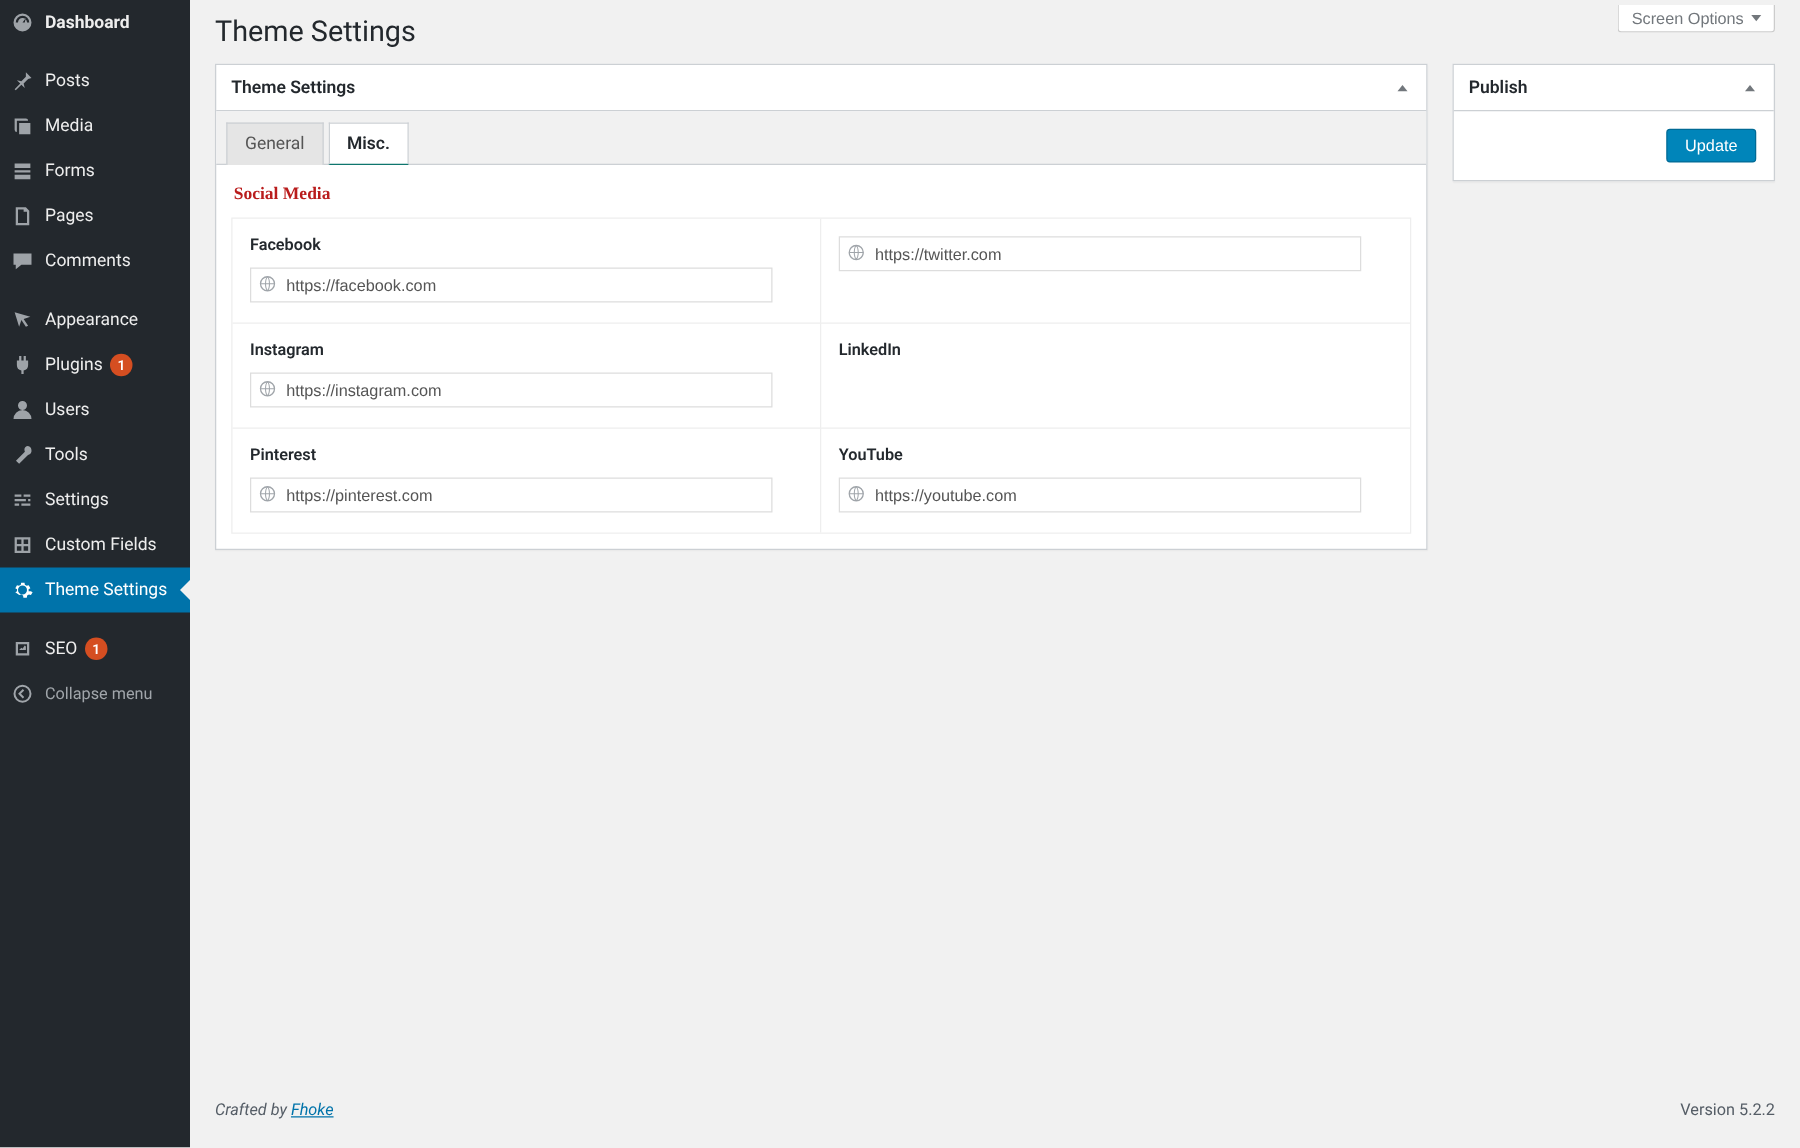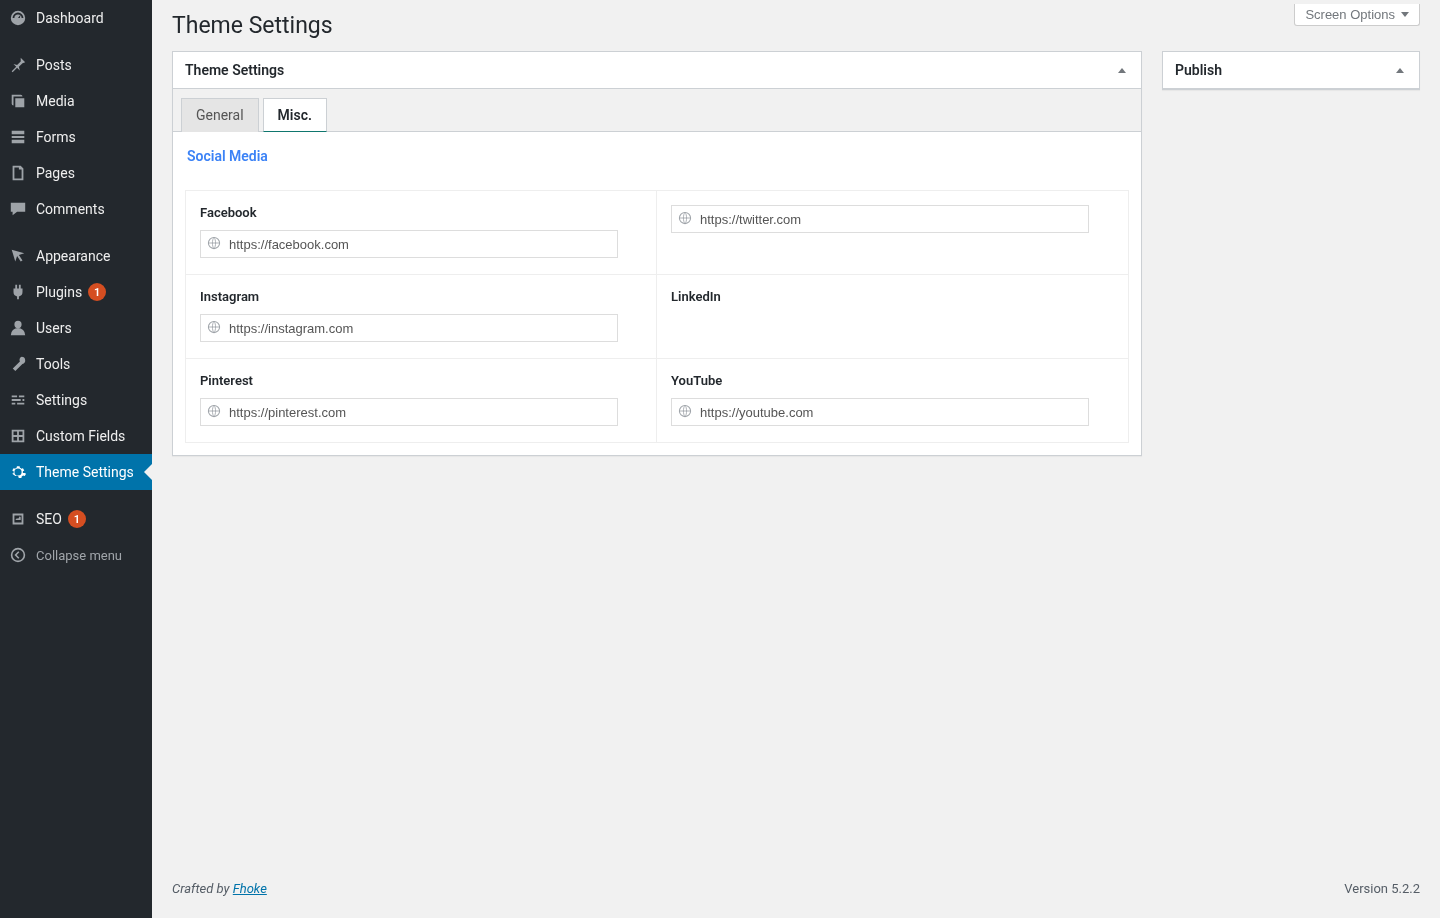--- a/index.html
+++ b/index.html
@@ -35,21 +35,21 @@
     .menu-item .icon {
       width: 20px;
       height: 20px;
       margin-right: 8px;
       display: inline-flex;
       align-items: center;
       justify-content: center;
       color: rgba(240,245,250,0.6);
       fill: rgba(240,245,250,0.6);
     }
-    .menu-item.dashboard { font-weight: 400; padding: 8px 8px;}
+    .menu-item.dashboard { font-weight: 700; padding: 8px 8px;}
     .menu-item.current {
       background: #0073aa;
       color: #fff;
     }
     .menu-item.current .icon { color: #fff; fill: #fff; }
     .menu-item.current::after {
       content: '';
       position: absolute;
       right: 0; top: 50%;
       transform: translateY(-50%);
@@ -159,21 +159,21 @@
     }
     .tab.active {
       background: #fff;
       color: #23282d;
       font-weight: 600;
       border-bottom: 1px solid #0f766e;
     }
 
     .postbox-body { padding: 12px; }
 
-    .section-heading { font-size: 14px; font-weight: 600; color: #3b82f6; margin: 4px 0 26px 2px;}
+    .section-heading { font-size: 14px; font-weight: 600; color: #b91c1c; margin: 4px 0 10px 2px; font-family: Liberation Serif, serif;}
 
     .fields-grid {
       border: 1px solid #eee;
       display: grid;
       grid-template-columns: 1fr 1fr;
     }
     .field-cell {
       border-right: 1px solid #eee;
       border-bottom: 1px solid #eee;
       padding: 14px 14px 16px 14px;
@@ -492,20 +492,23 @@
     </div>
 
     <div class="col-side">
       <div class="postbox">
         <div class="postbox-header">
           <span>Publish</span>
           <span class="postbox-toggle">
             <span class="tri-up-sm"></span>
           </span>
         </div>
+        <div class="publish-body">
+          <button class="btn-primary">Update</button>
+        </div>
       </div>
     </div>
 
   </div>
 </div>
 
 <div class="footer">
   <span>
     <span>Crafted by </span><a href="#">Fhoke</a>
   </span>

